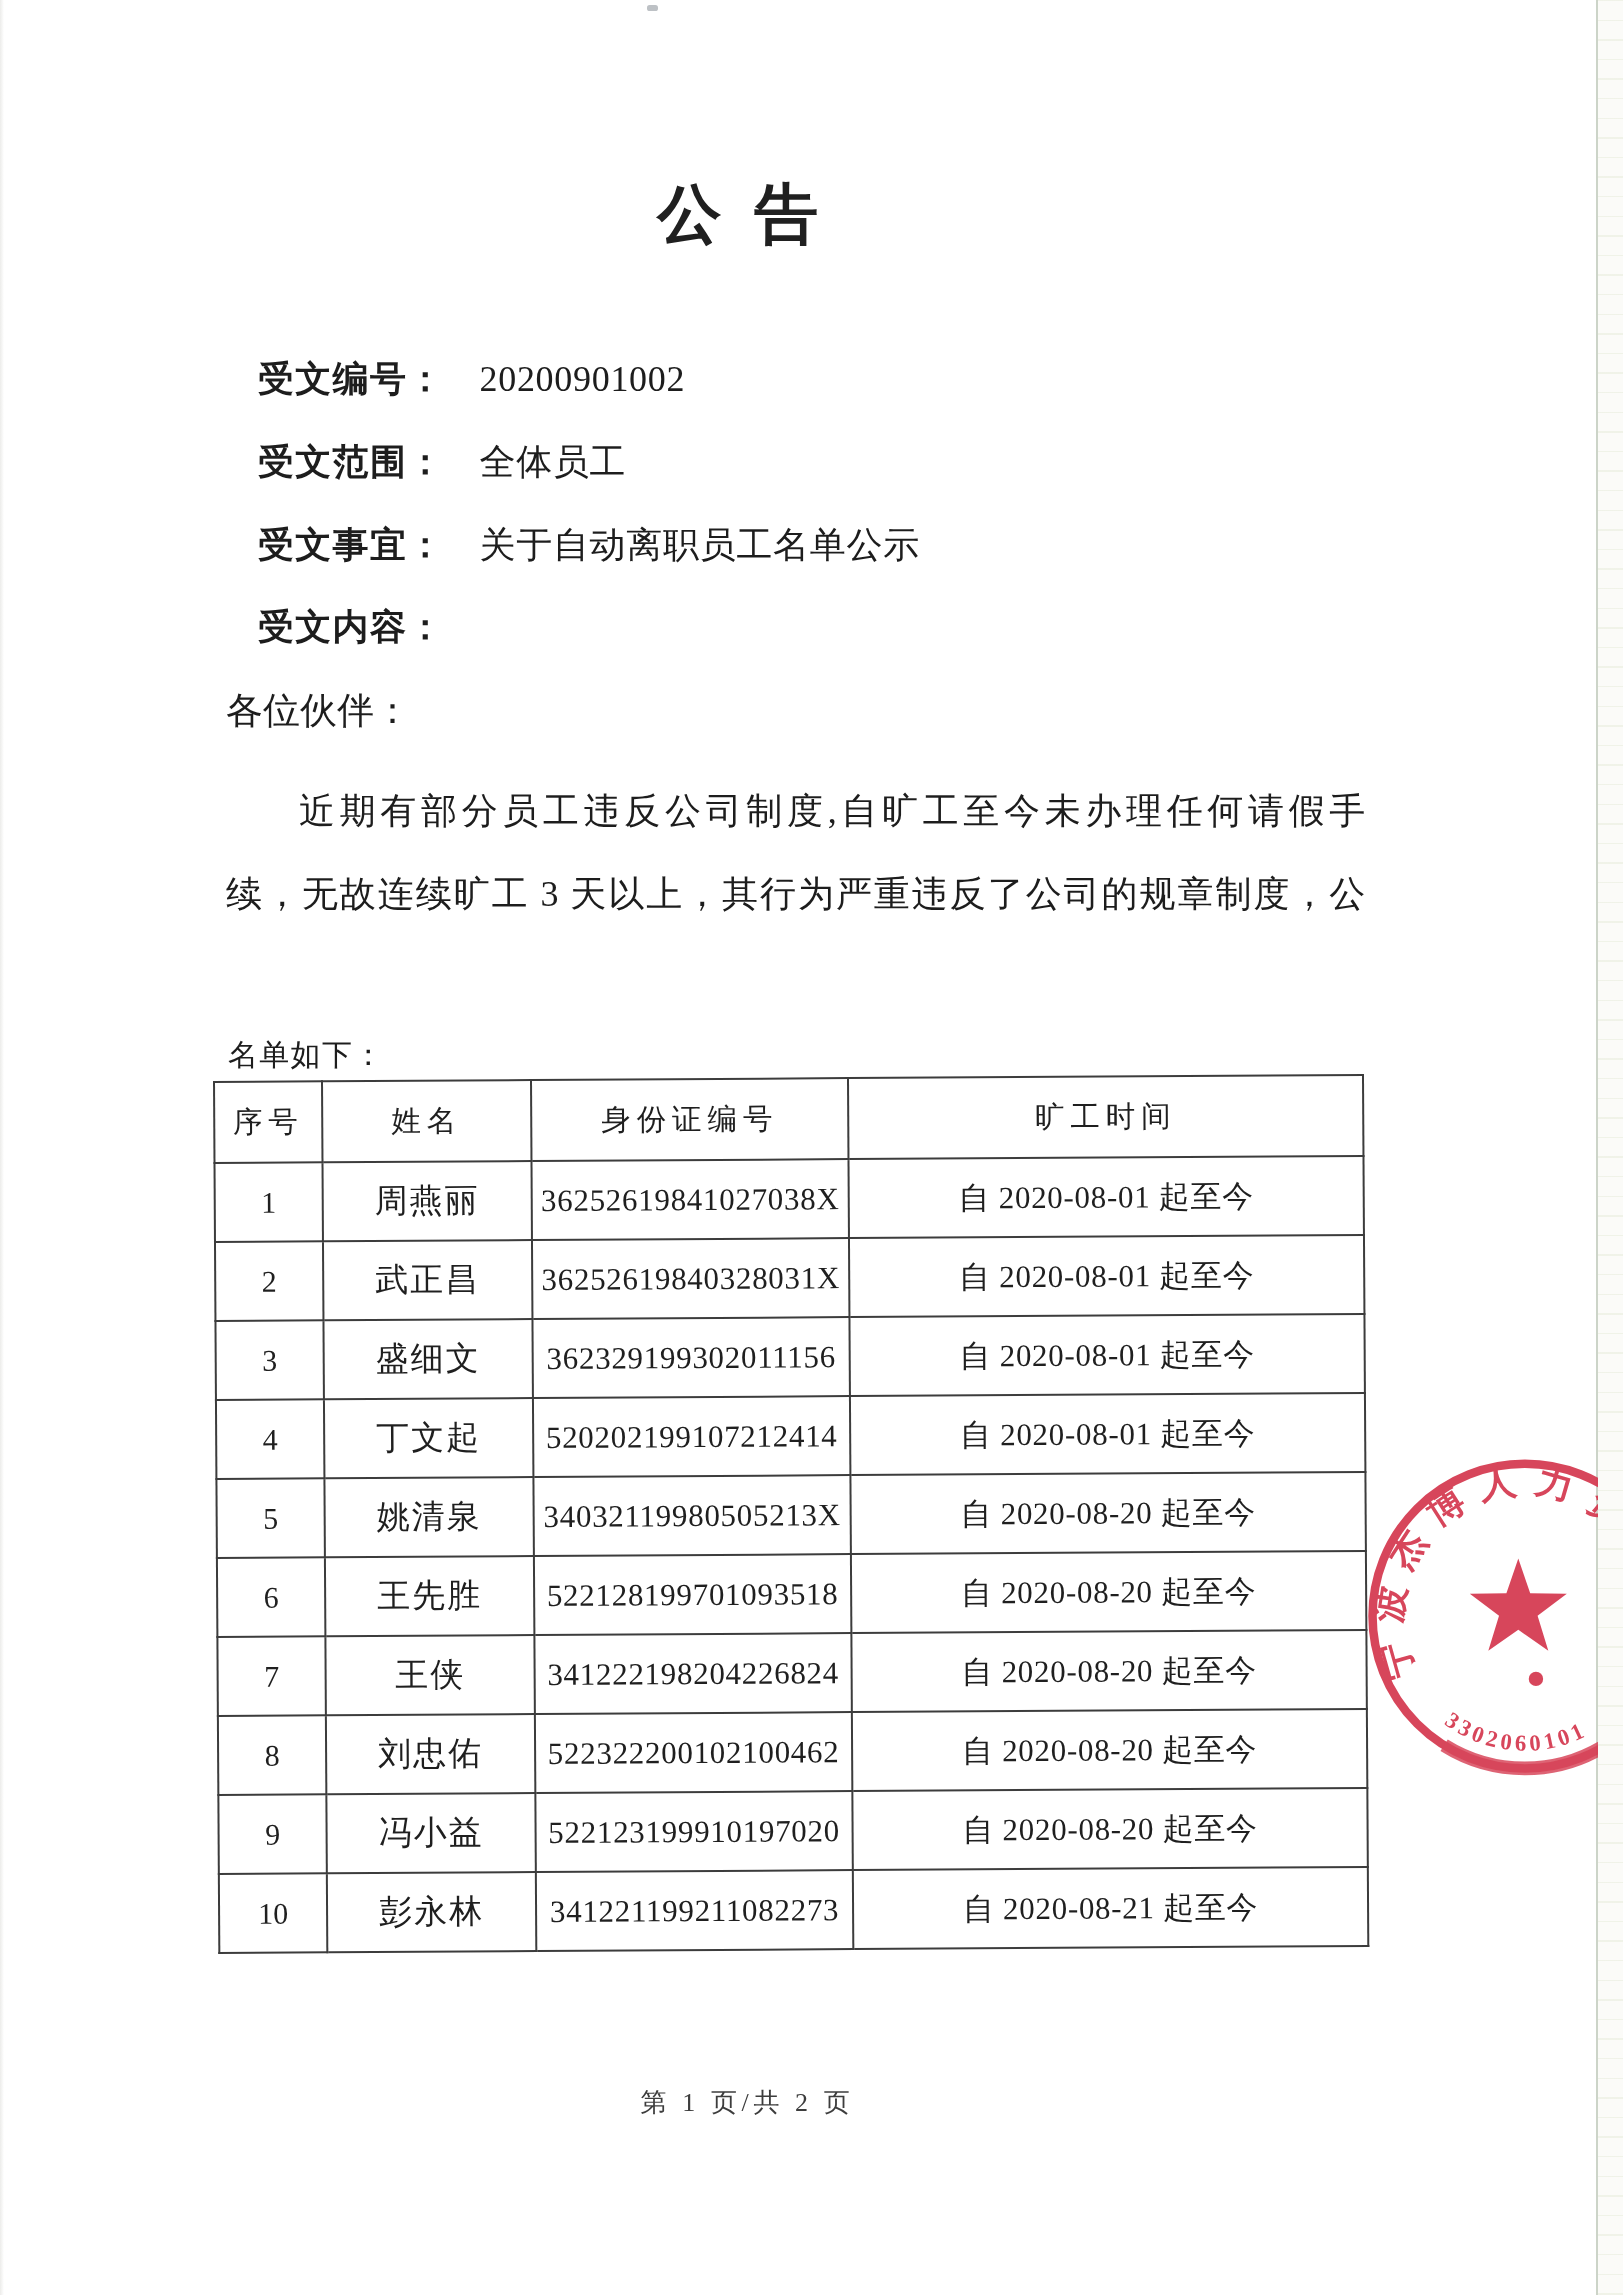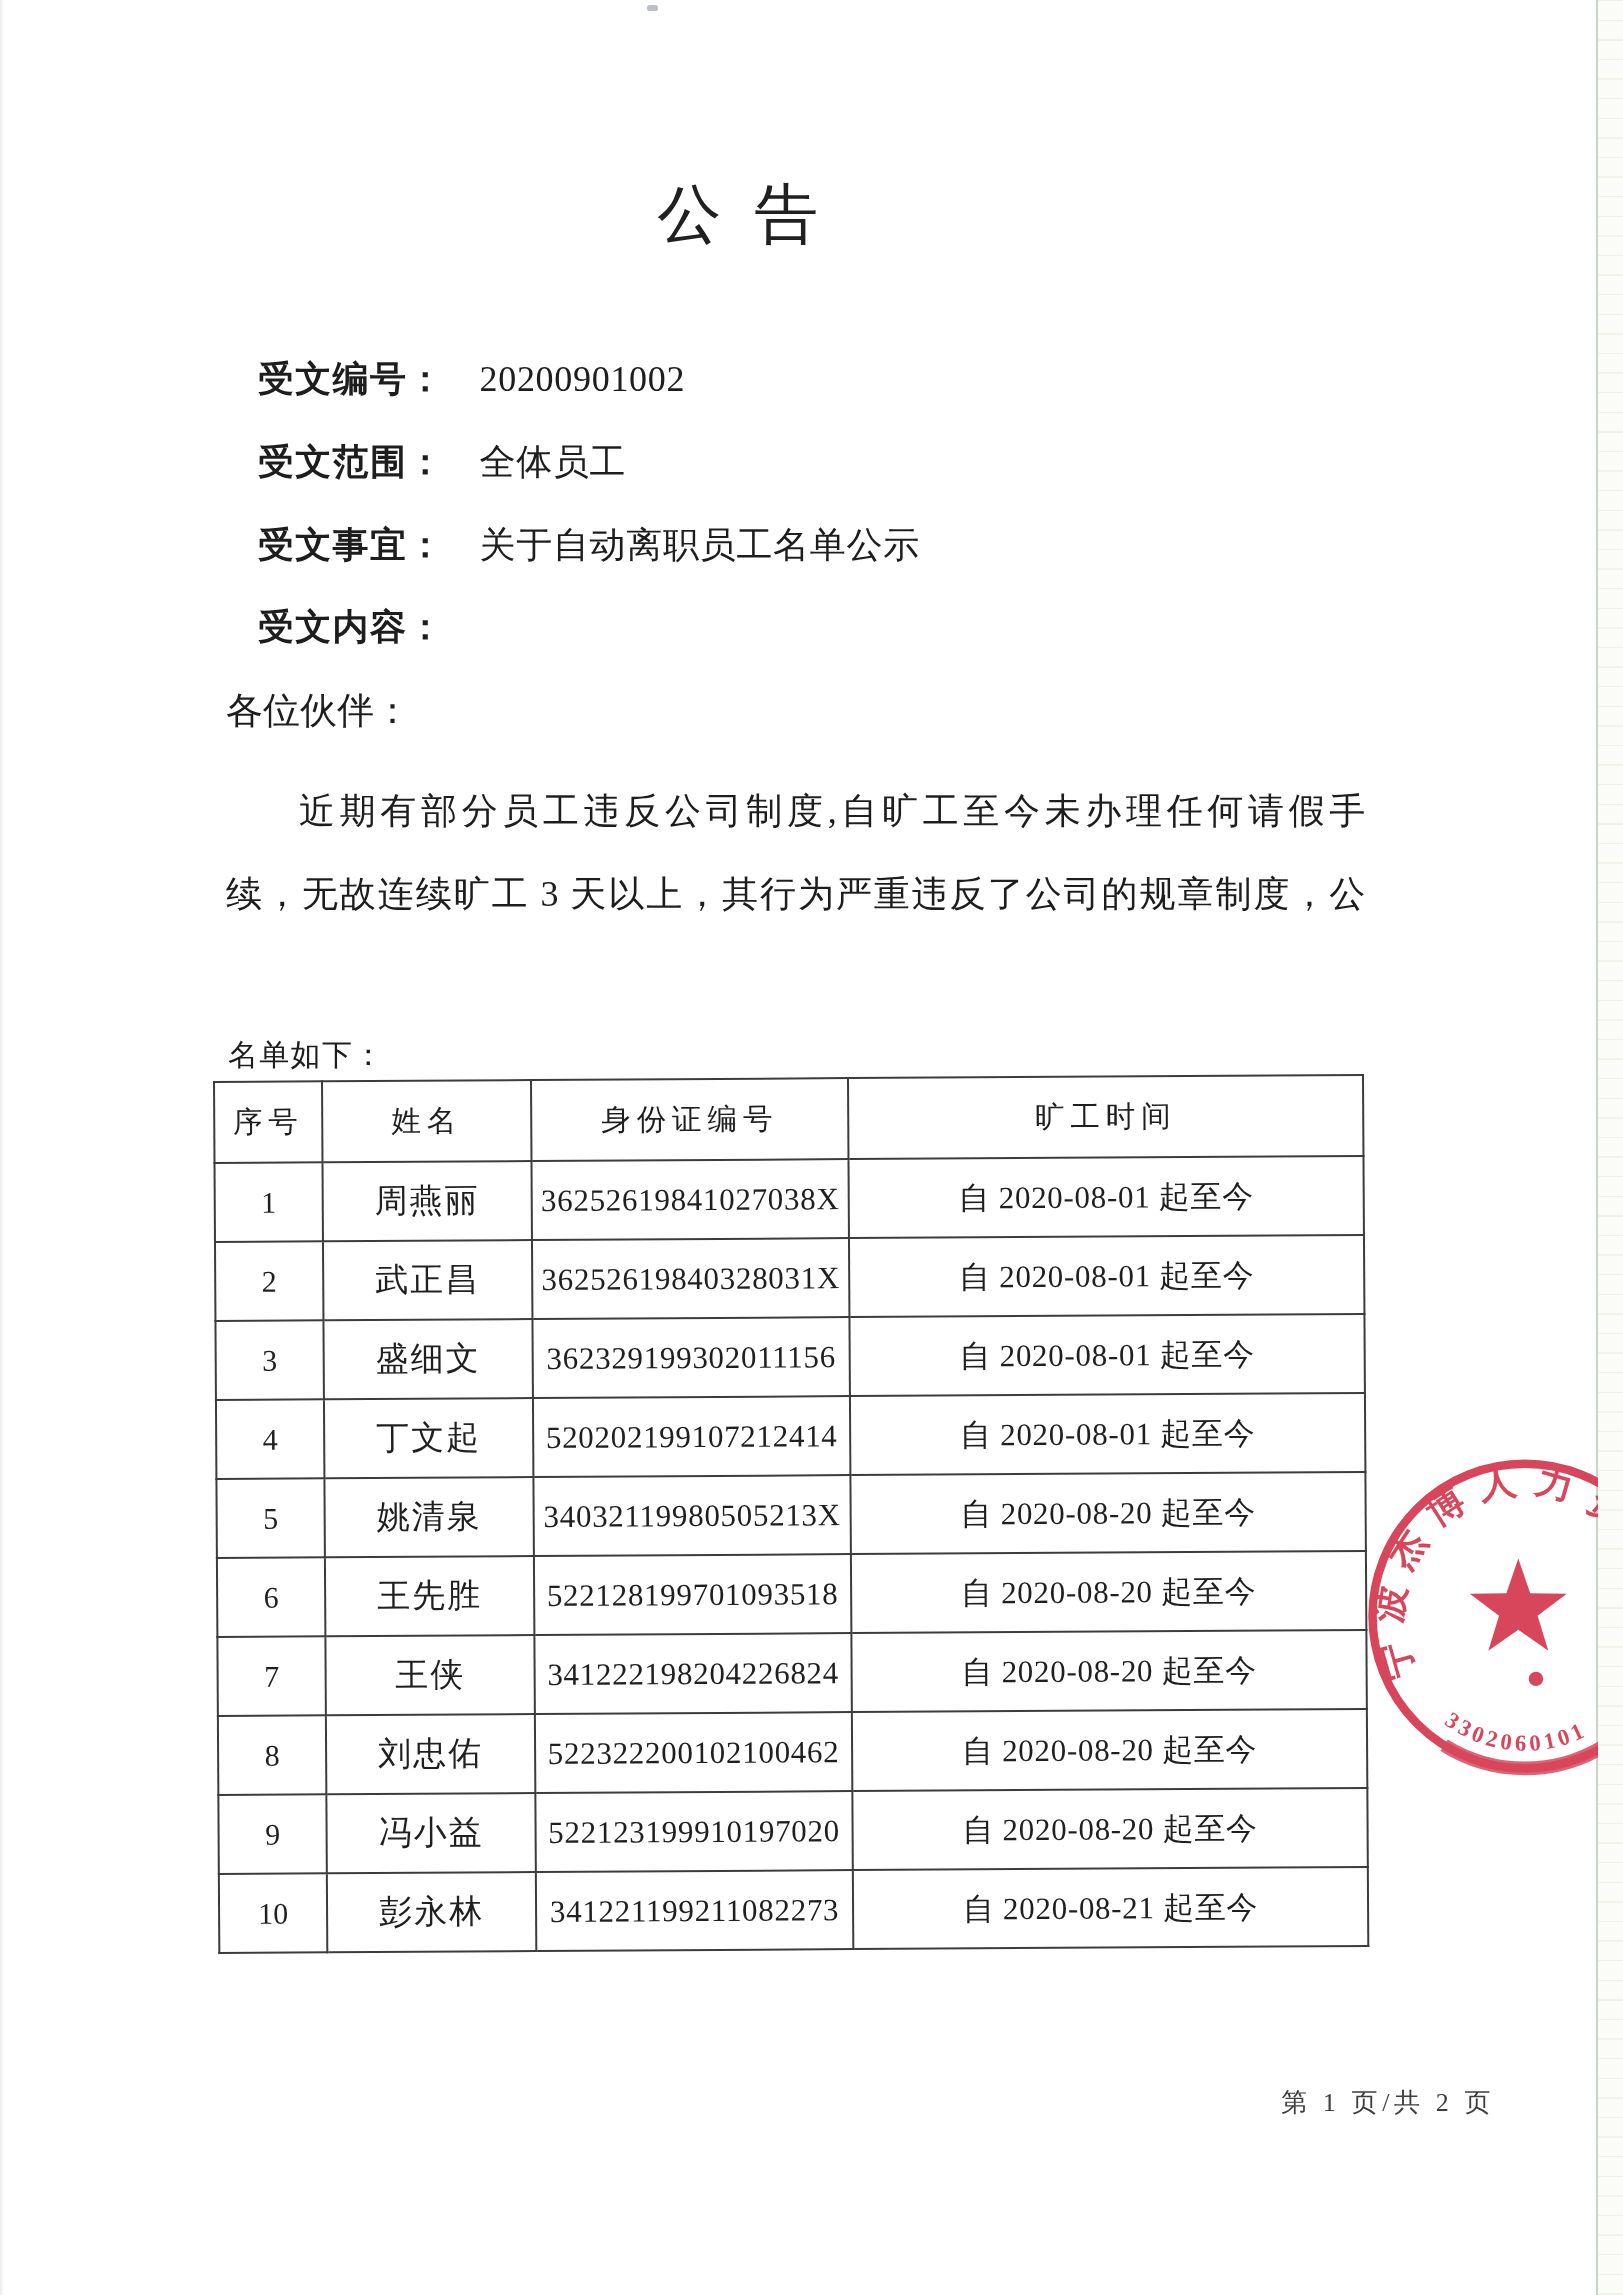--- a/index.html
+++ b/index.html
@@ -15,21 +15,21 @@
     background-image:repeating-linear-gradient(to bottom,
       rgba(190,205,160,.18) 0 1.3px, transparent 1.3px 19.6px);
   }
   .edge-left{position:absolute;left:0;top:0;width:3.9px;height:100%;
     background:linear-gradient(to right,#ececea,rgba(255,255,255,0));}
   .speck{position:absolute;left:647px;top:5.2px;width:10.5px;height:5.9px;
     background:#9aa0a6;border-radius:2.6px;opacity:.65;}
 
   .title{
     position:absolute;top:171px;left:0;width:1477px;margin:0;
-    text-align:center;font-size:64px;font-weight:normal;
+    text-align:center;font-size:64px;font-weight:bold;
     word-spacing:14.4px;letter-spacing:1.3px;color:#202020;
   }
 
   .meta-line{position:absolute;left:226px;font-size:36px;line-height:1.15;white-space:nowrap;}
   .m1{top:359px}.m2{top:442px}.m3{top:525px}.m4{top:607px}
   .meta-label{font-weight:bold;letter-spacing:1.3px;margin-left:32px;}
   .meta-value{letter-spacing:0.7px;margin-left:35px;}
   .salutation{position:absolute;left:226px;top:690px;font-size:37px;line-height:1.15;}
 
   .paragraph{position:absolute;left:226px;top:770px;width:1140px;font-size:36px;}
@@ -46,21 +46,21 @@
   table{width:100%;border-collapse:collapse;table-layout:fixed;}
   th,td{border:2px solid #3c3c3c;text-align:center;vertical-align:middle;
     overflow:hidden;white-space:nowrap;color:#1f1f1f;}
   th{height:77px;font-size:29.5px;font-weight:normal;letter-spacing:5.9px;}
   td{height:75px;}
   td.c-seq{font-size:30px;}
   td.c-name{font-size:33px;letter-spacing:2px;}
   td.c-id{font-size:31px;letter-spacing:0.7px;}
   td.c-date{font-size:31px;letter-spacing:0.7px;}
 
-  .footer{position:absolute;left:0;top:2085px;width:1495px;text-align:right;
+  .footer{position:absolute;left:0;top:2085px;width:1495px;text-align:center;
     font-size:26px;color:#3d3d3d;letter-spacing:4.6px;}
 
   .stamp{position:absolute;left:1347px;top:1454px;width:251px;height:370px;
     overflow:hidden;pointer-events:none;}
   .stamp svg{opacity:.93;}
   .seal-text{font-family:"Liberation Serif","DejaVu Serif",serif;font-weight:bold;
     font-size:56px;letter-spacing:24px;}
   .seal-code{font-family:"Liberation Serif","DejaVu Serif",serif;font-weight:bold;
     font-size:35px;letter-spacing:6px;}
 </style>

